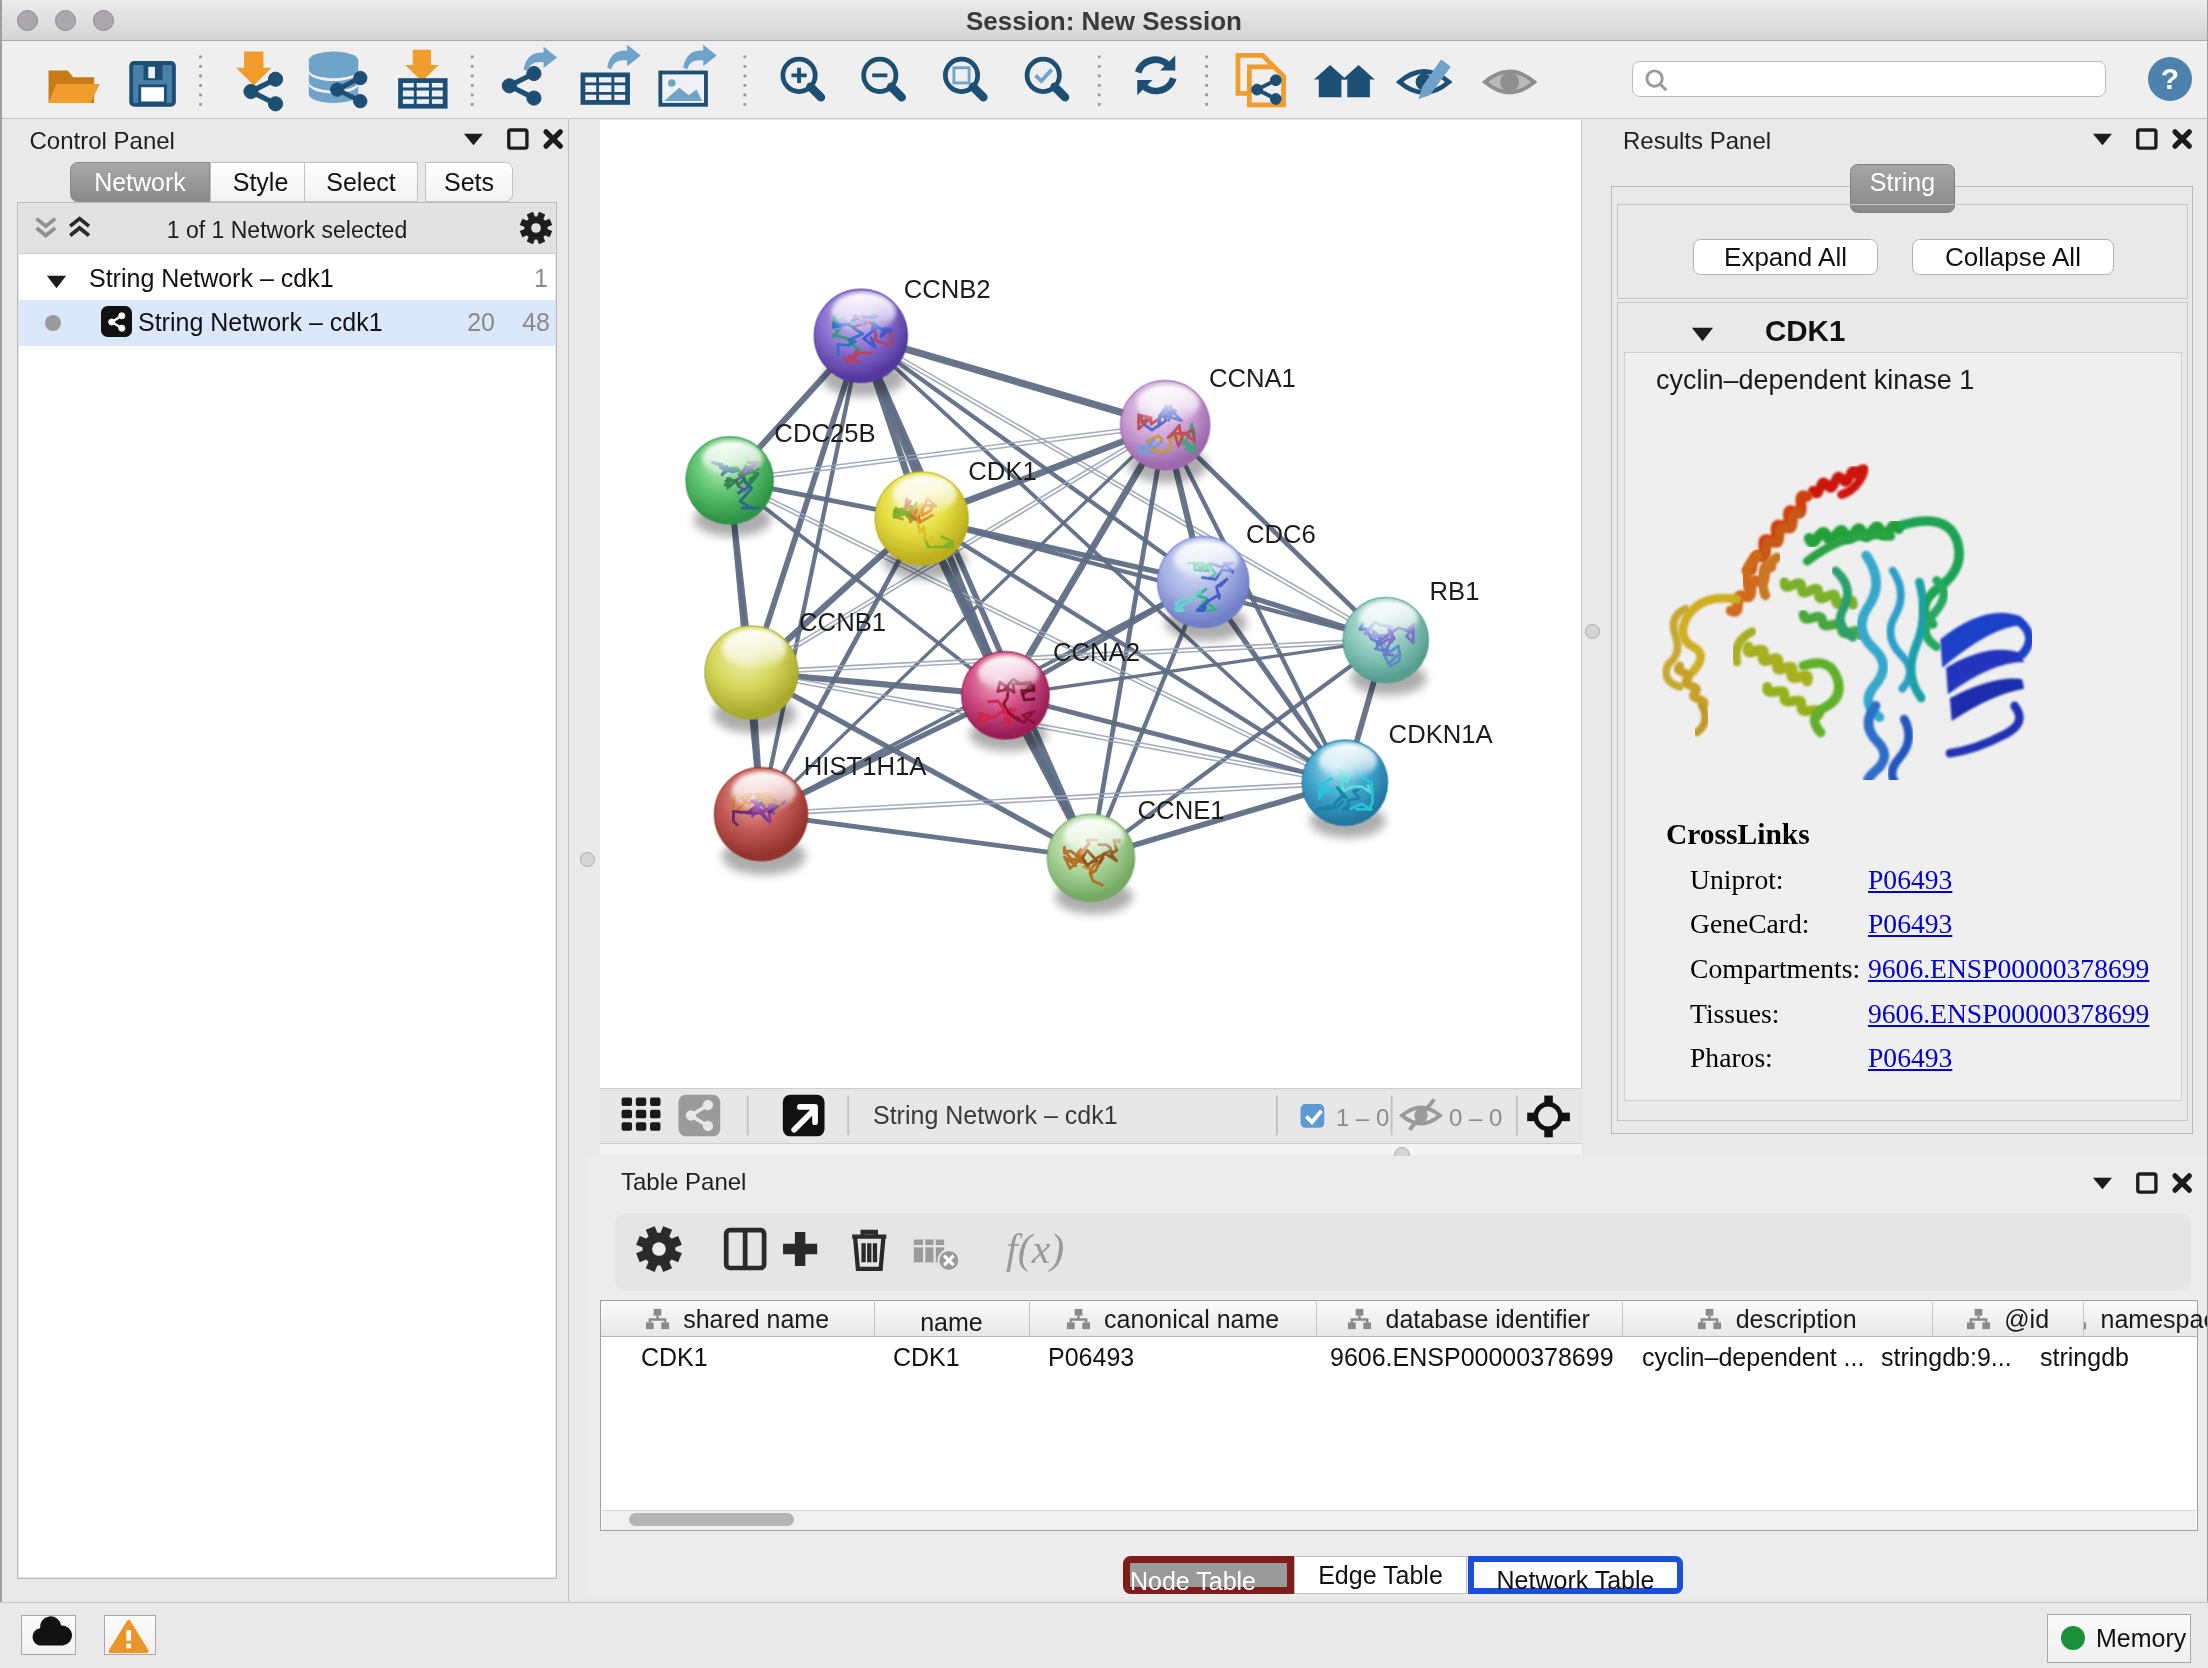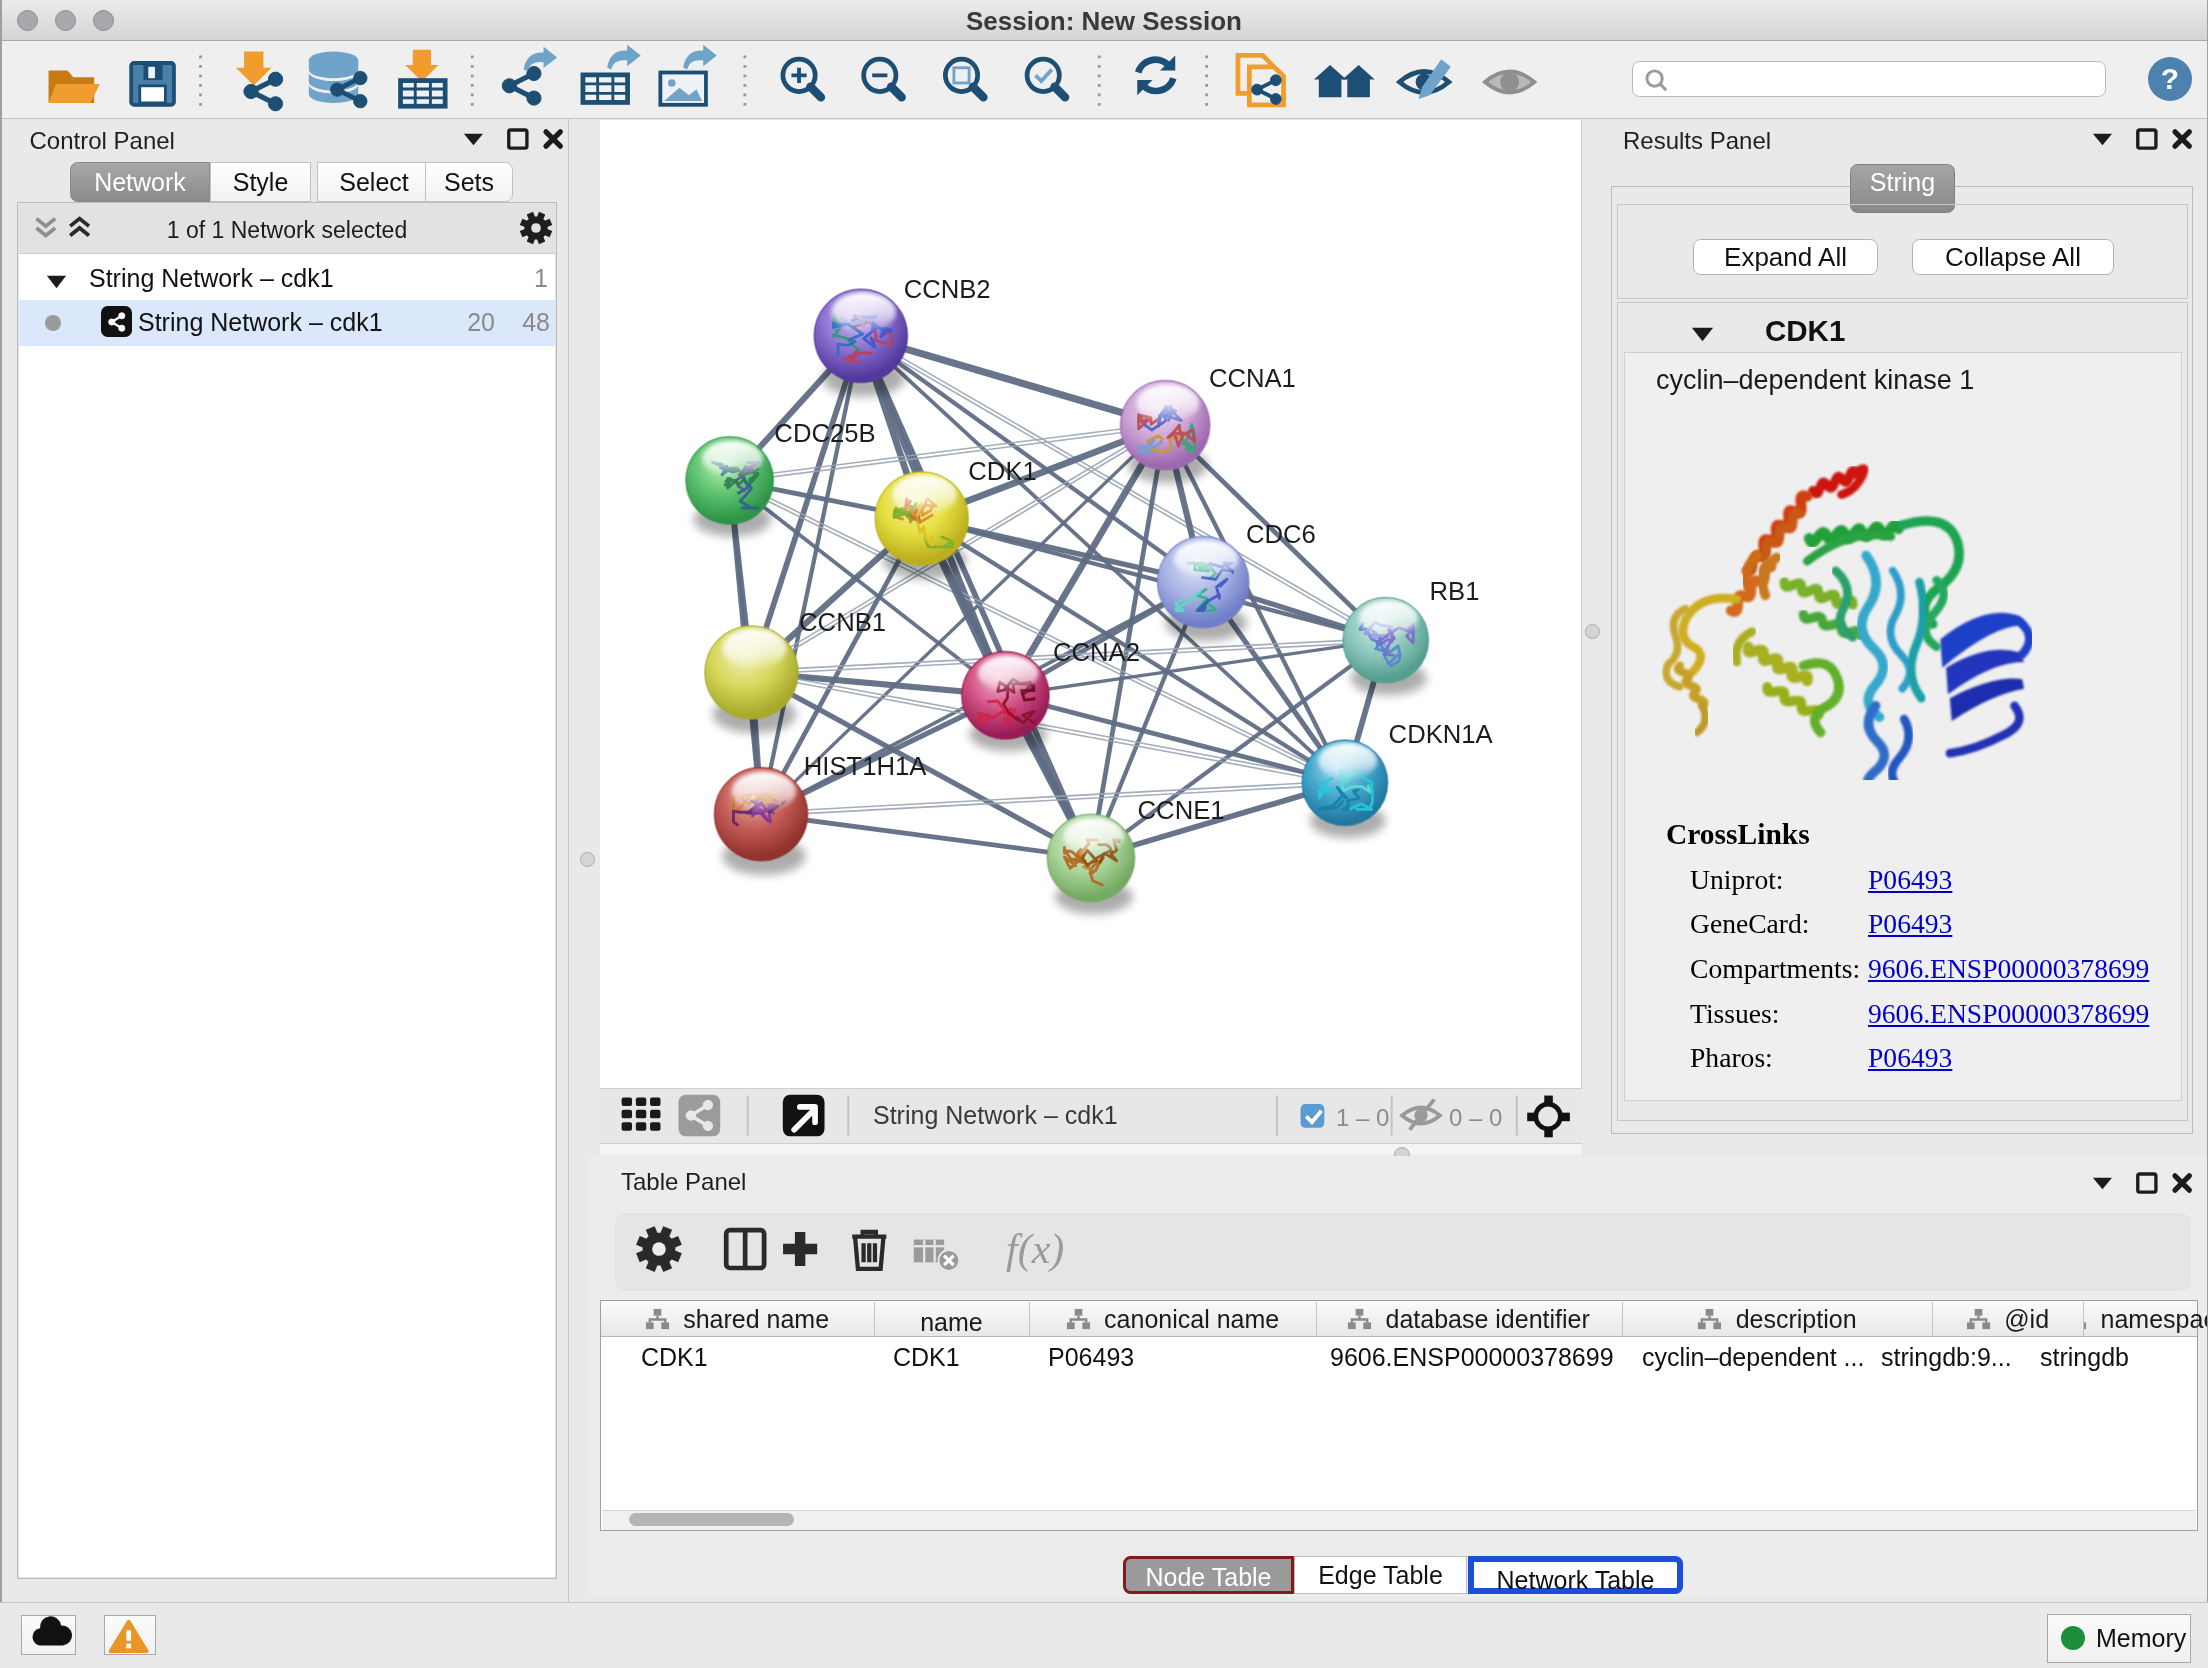--- a/index.html
+++ b/index.html
@@ -154,21 +154,21 @@
 <div class="abs" style="left:2148px;top:57px;width:44px;height:44px;border-radius:50%;background:#4c82ad;color:#fff;font-size:30px;font-weight:bold;text-align:center;line-height:44px;">?</div>
 <div class="abs" style="left:0;top:119px;width:569px;height:1483px;background:#e9e9e9;border-right:1.9px solid #c6c6c6;box-sizing:border-box;"></div>
 <div class="abs panelttl" style="left:29.5px;top:127px;">Control Panel</div>
 <svg class="abs" style="left:462px;top:127px" width="105" height="25" viewBox="0 0 110 26">
     <path d="M2 7 L22 7 L12 19 Z" fill="#1c1c1c"></path>
     <rect x="49" y="3" width="19" height="19" fill="none" stroke="#1c1c1c" stroke-width="3.5" rx="2"></rect>
     <path d="M88 5 L103 20 M103 5 L88 20" stroke="#1c1c1c" stroke-width="5.5" stroke-linecap="round"></path>
   </svg>
 <div class="tseg" style="left:70px;width:140px;background:linear-gradient(#a8a8a8,#8a8a8a);color:#fff;border-radius:7.6px 0 0 7.6px;border-color:#8a8a8a;">Network</div>
 <div class="tseg" style="left:210px;width:101px;">Style</div>
-<div class="tseg" style="left:317px;width:114px;">Select</div>
+<div class="tseg" style="left:304px;width:114px;">Select</div>
 <div class="tseg" style="left:425px;width:88px;border-radius:0 7.6px 7.6px 0;">Sets</div>
 <div class="abs" style="left:17px;top:202px;width:540px;height:1377px;border:1.9px solid #bbbbbb;background:#e4e4e4;box-sizing:border-box;"></div>
 <div class="abs" style="left:19px;top:204px;width:536px;height:49px;background:#e2e2e2;border-bottom:1px solid #cccccc;"></div>
 <svg class="abs" style="left:32px;top:213px" width="67" height="30" viewBox="0 0 70 32">
     <g stroke="#8f8f8f" stroke-width="4" fill="none">
       <path d="M4 6 l10 8 l10 -8 M4 16 l10 8 l10 -8"></path>
     </g>
     <g stroke="#2a2a2a" stroke-width="4" fill="none">
       <path d="M40 14 l10 -8 l10 8 M40 24 l10 -8 l10 8"></path>
     </g>
@@ -694,21 +694,21 @@
   </div>
 <div class="abs" style="left:641px;top:1343px;font-size:25px;color:#111;white-space:nowrap;">CDK1</div>
 <div class="abs" style="left:893px;top:1343px;font-size:25px;color:#111;white-space:nowrap;">CDK1</div>
 <div class="abs" style="left:1048px;top:1343px;font-size:25px;color:#111;white-space:nowrap;">P06493</div>
 <div class="abs" style="left:1330px;top:1343px;font-size:25px;color:#111;white-space:nowrap;">9606.ENSP00000378699</div>
 <div class="abs" style="left:1642px;top:1343px;font-size:25px;color:#111;white-space:nowrap;">cyclin–dependent ...</div>
 <div class="abs" style="left:1881px;top:1343px;font-size:25px;color:#111;white-space:nowrap;">stringdb:9...</div>
 <div class="abs" style="left:2040px;top:1343px;font-size:25px;color:#111;white-space:nowrap;">stringdb</div>
 <div class="abs" style="left:602px;top:1510px;width:1594px;height:19px;background:#f0f0f0;border-top:1px solid #d8d8d8;"></div>
 <div class="abs" style="left:629px;top:1513px;width:165px;height:13.3px;background:#b4b4b4;border-radius:6.7px;"></div>
-<div class="abs" style="left:1123px;top:1556px;width:171px;height:38px;background:#9a9a9a;border:3px solid #7f1d1d;border-radius:7.6px 0 0 7.6px;color:#fff;font-size:25px;text-align:center;line-height:36px;box-sizing:border-box;">Node Table</div>
+<div class="abs" style="left:1123px;top:1556px;width:171px;height:38px;background:#9a9a9a;border:7px solid #7f1d1d;border-radius:7.6px 0 0 7.6px;color:#fff;font-size:25px;text-align:left;line-height:36px;box-sizing:border-box;">Node Table</div>
 <div class="abs" style="left:1294px;top:1556px;width:173px;height:38px;background:#fff;border:1px solid #bdbdbd;color:#111;font-size:25px;text-align:center;line-height:36px;box-sizing:border-box;">Edge Table</div>
 <div class="abs" style="left:1468px;top:1556px;width:215px;height:38px;background:#fff;border:6px solid #1d4ed8;border-radius:0 7.6px 7.6px 0;color:#111;font-size:25px;text-align:center;line-height:36px;box-sizing:border-box;">Network Table</div>
 <div class="abs" style="left:0;top:0;width:1.9px;height:1668px;background:#9f9f9f;"></div>
 <div class="abs" style="left:2207px;top:0;width:1.9px;height:1668px;background:#9f9f9f;"></div>
 <div class="abs" style="left:0;top:1666px;width:2208px;height:1.9px;background:#9f9f9f;"></div>
 <div class="abs" style="left:0;top:1602px;width:2208px;height:67px;background:#e9e9e9;border-top:1.9px solid #c6c6c6;box-sizing:border-box;"></div>
 <div class="abs" style="left:21px;top:1615px;width:55px;height:40px;background:linear-gradient(#fbfbfb,#f1f1f1);border:1.9px solid #a8a8a8;box-sizing:border-box;"></div>
 <div class="abs" style="left:104px;top:1615px;width:52px;height:40px;background:linear-gradient(#fbfbfb,#f1f1f1);border:1.9px solid #a8a8a8;box-sizing:border-box;"></div>
 <svg class="abs" style="left:21px;top:1615px" width="143" height="40" viewBox="0 0 150 42">
     <path d="M22 32 a9 9 0 0 1 -2 -18 a11 11 0 0 1 22 -3 a8 8 0 0 1 2 21 Z" fill="#111"></path>

